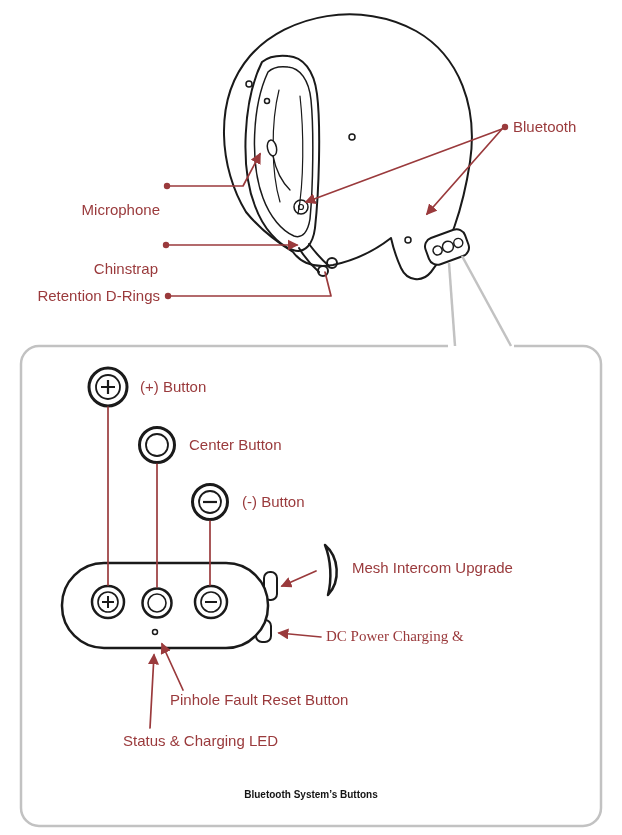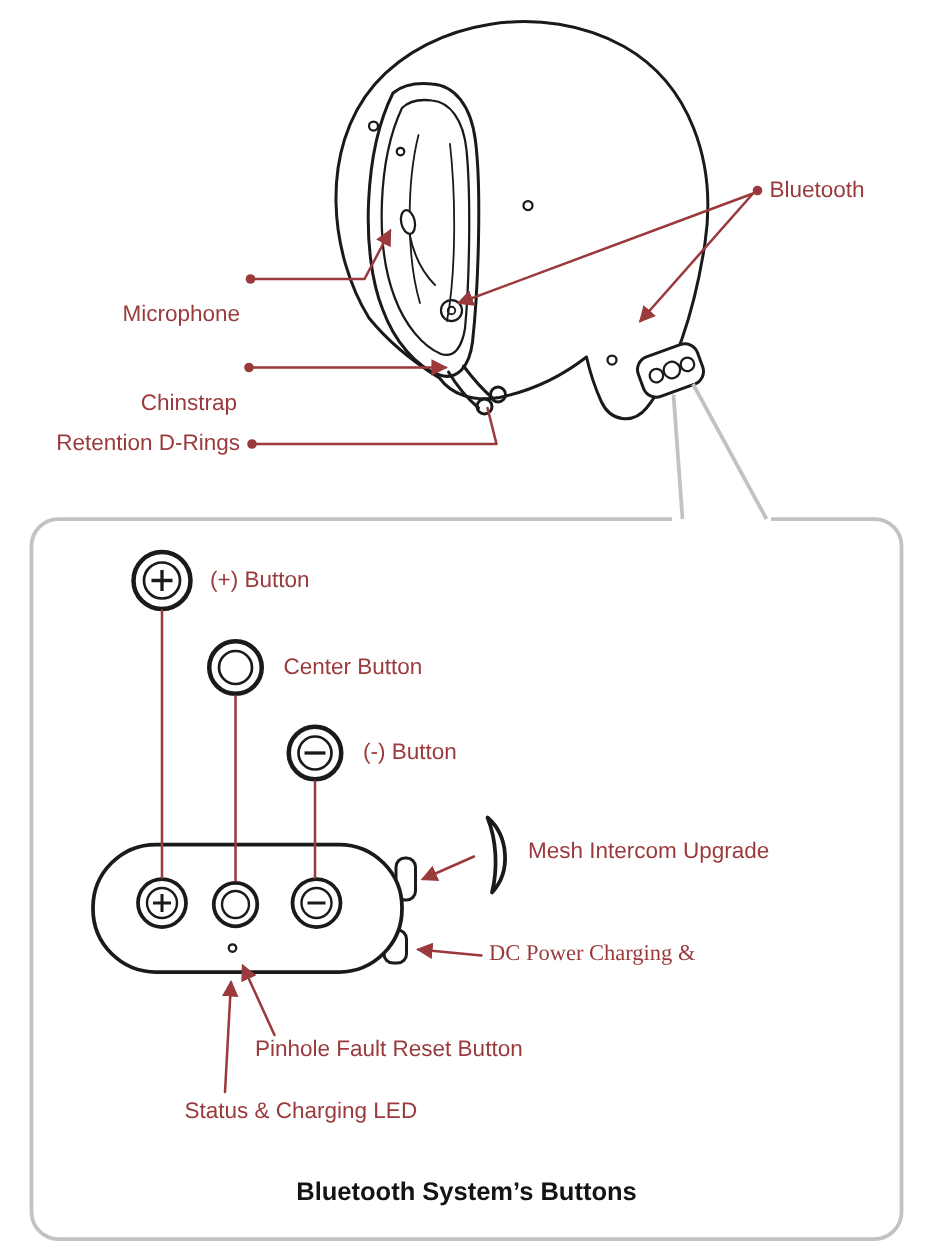--- a/index.html
+++ b/index.html
@@ -7,21 +7,21 @@
     position:relative;width:622px;height:835px;background:#fff;overflow:hidden;
     font-family:"Liberation Sans",sans-serif;
   }
   svg.art{position:absolute;left:0;top:0;}
   .lbl{
     position:absolute;font-size:15px;line-height:18px;color:#9a3a3c;
     white-space:nowrap;
   }
   .lbl.right{text-align:right;}
   .lbl.caption{
-    color:#141414;font-weight:bold;font-size:17px;text-align:center;width:580px;
+    color:#141414;font-weight:bold;font-size:10px;text-align:center;width:580px;
   }
 </style>
 </head>
 <body>
 
 <div class="stage">
 
   <svg class="art" width="622" height="835" viewBox="0 0 622 835">
     <defs>
       <marker id="arrowhead" viewBox="0 0 10 10" refX="8.5" refY="5" markerWidth="6.5" markerHeight="6.5" orient="auto-start-reverse">

